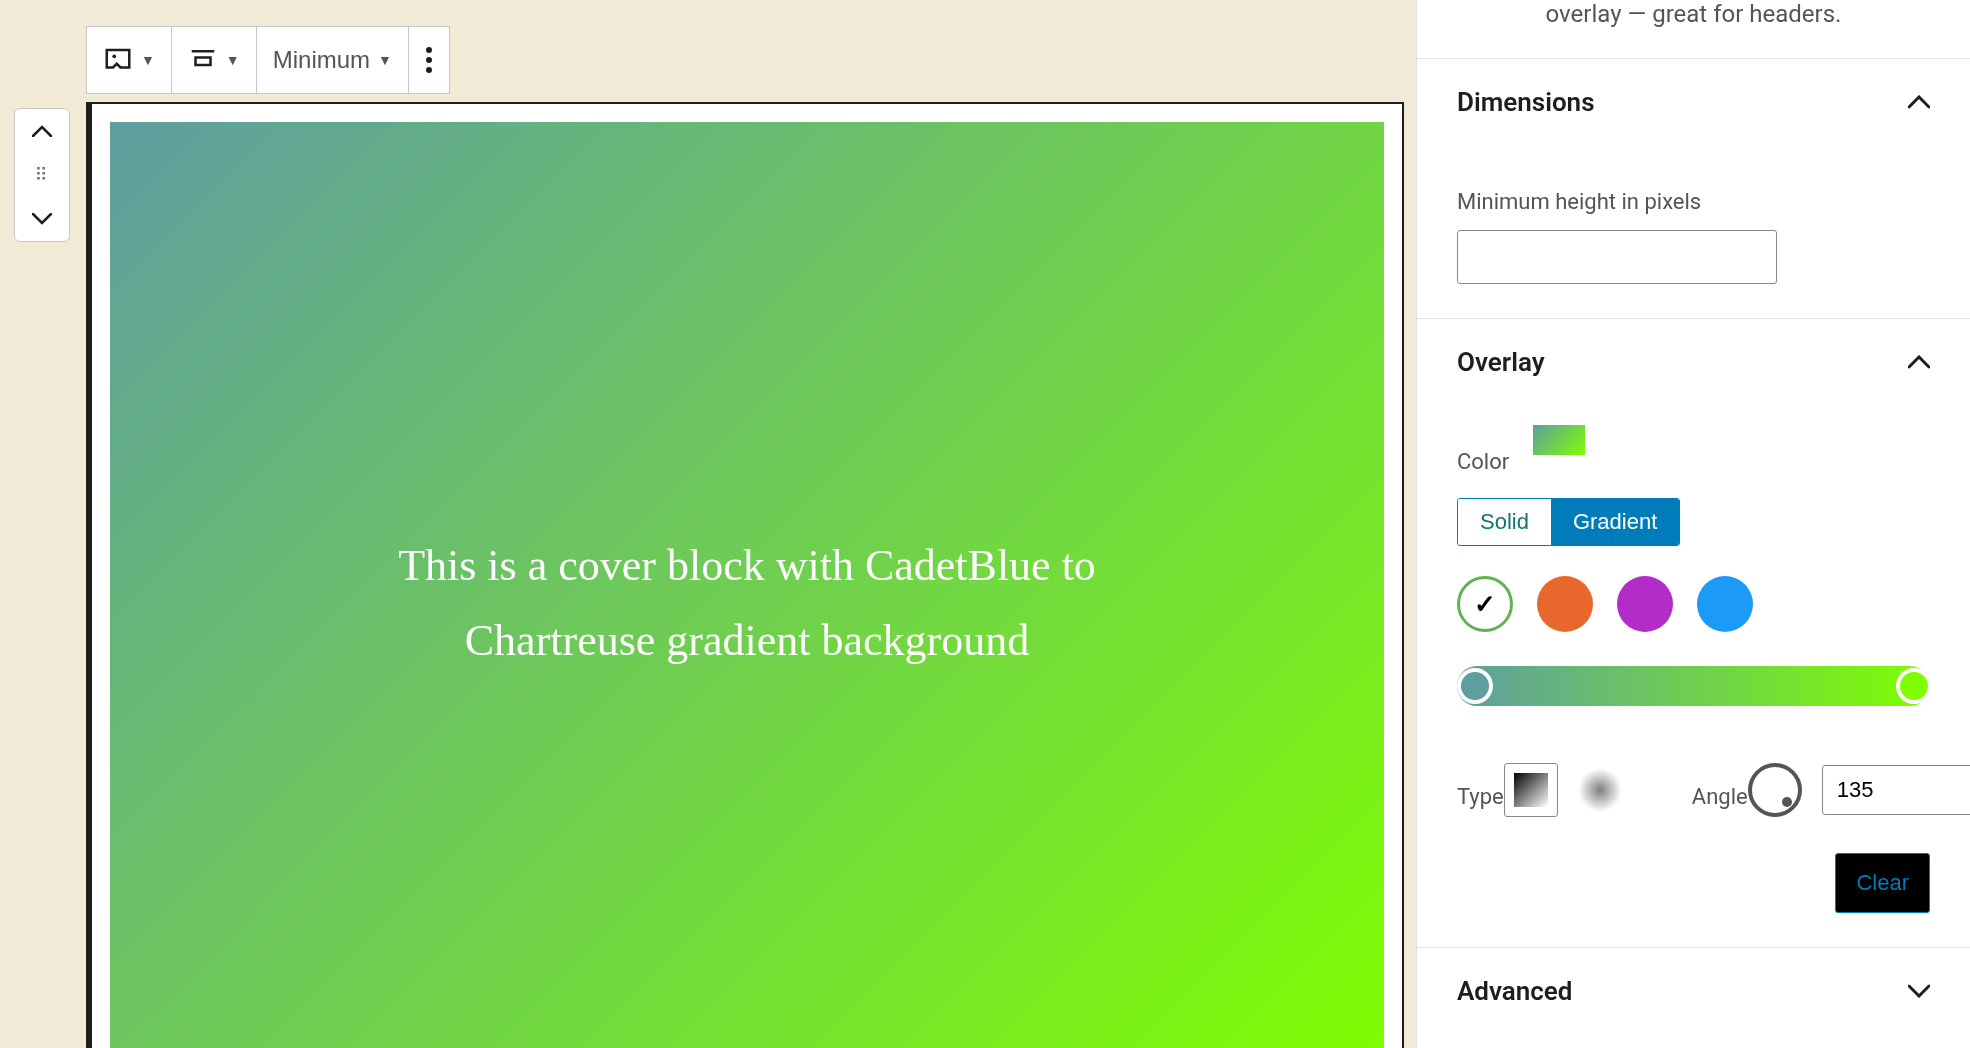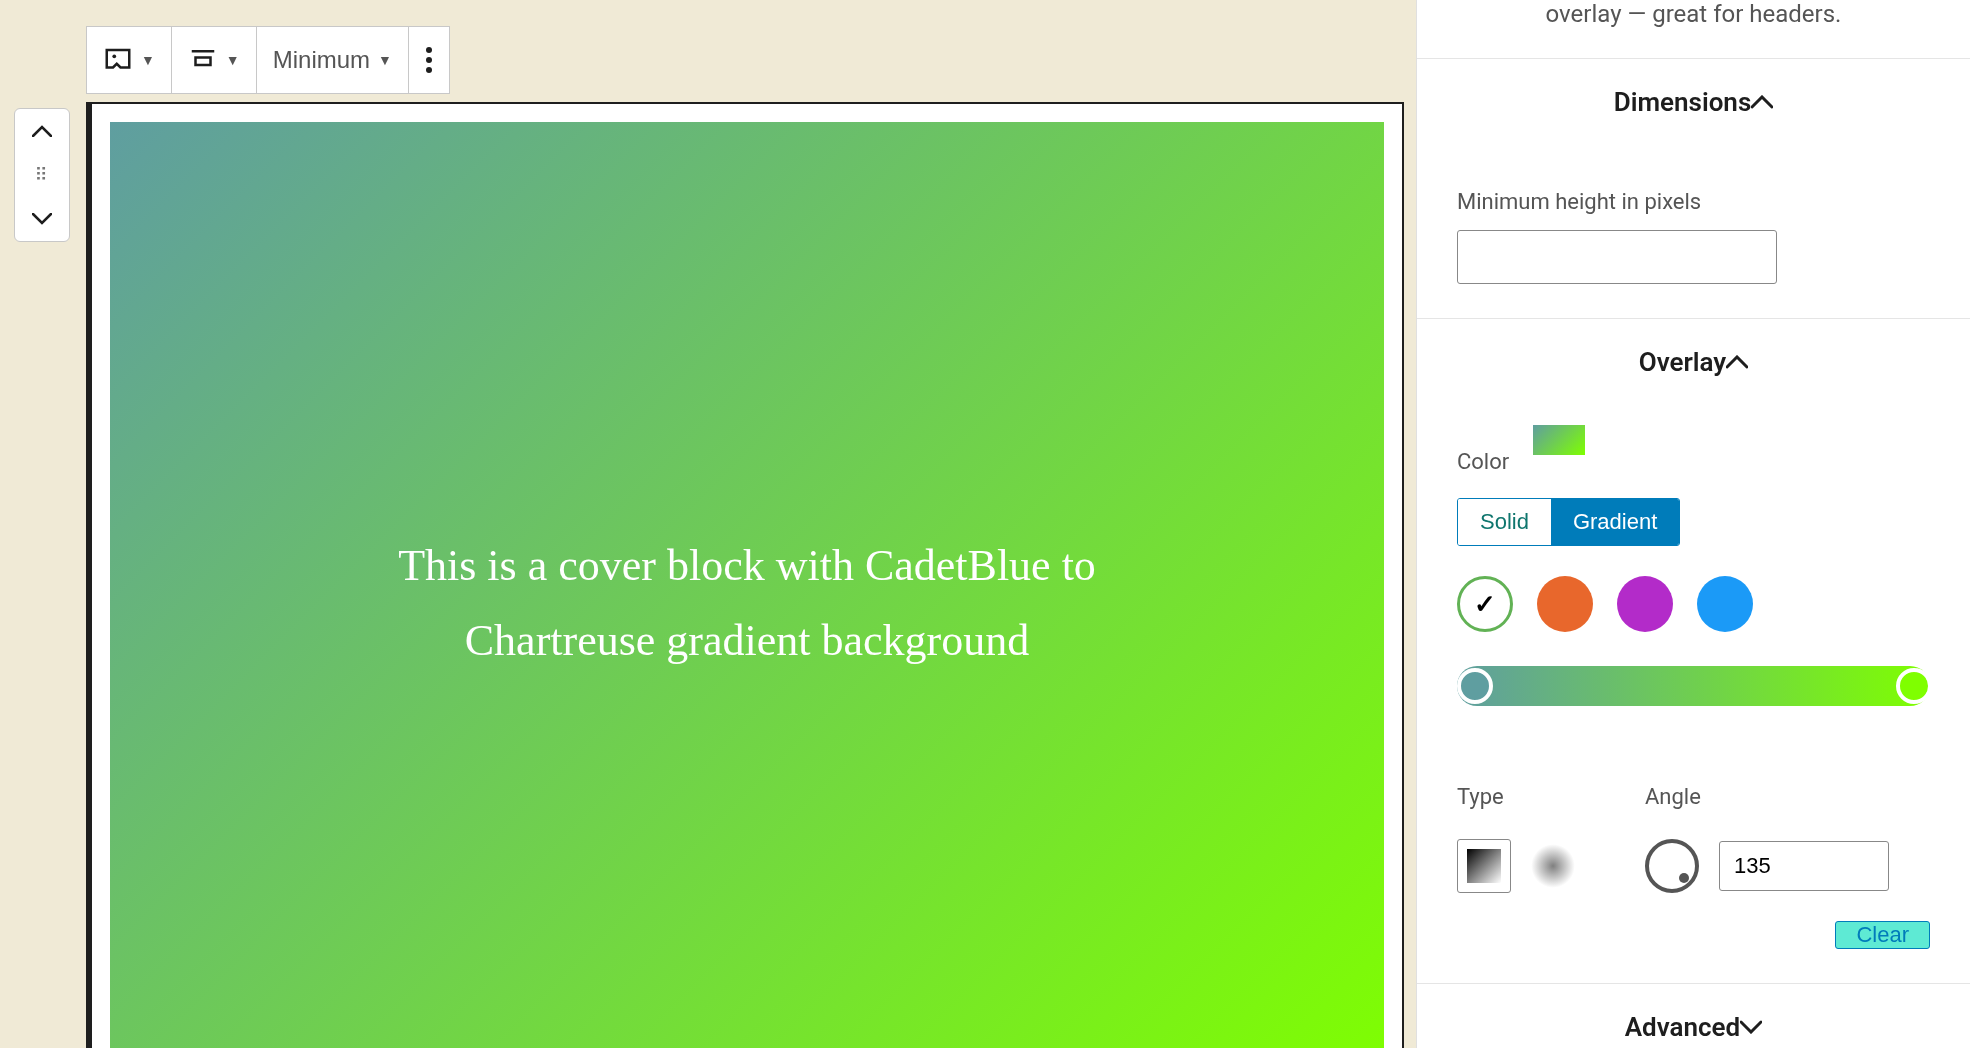--- a/index.html
+++ b/index.html
@@ -138,21 +138,21 @@
   padding: 0 25px 30px;
   color: #555;
   font-size: 24px;
   text-align: center;
 }
 .panel {
   border-top: 1px solid #e5e5e5;
 }
 .panel-header {
   display: flex;
-  justify-content: center;
+  justify-content: space-between;
   align-items: center;
   padding: 28px 40px;
   cursor: pointer;
   font-weight: 600;
   font-size: 26px;
 }
 .panel-header .chev {
   font-size: 28px;
 }
 .panel-body {
@@ -252,21 +252,21 @@
   border: 4px solid #fff;
   cursor: pointer;
 }
 .grad-stop.left { left: 18px; background: #5f9ea0; }
 .grad-stop.right { right: -2px; left: auto; transform: translateY(-50%); background: #7fff00; }
 .type-angle-row {
   display: flex;
   gap: 70px;
   margin-bottom: 28px;
 }
-.type-col, .angle-col { display: flex; flex-direction: column; }
+.type-col, .angle-col { display: flex; flex-direction: row; }
 .type-buttons {
   display: flex;
   gap: 20px;
   align-items: center;
   margin-top: 14px;
 }
 .type-btn {
   width: 54px;
   height: 54px;
   border: 1px solid #888;
@@ -319,23 +319,23 @@
   padding: 0 14px;
   font-size: 22px;
 }
 .clear-row {
   display: flex;
   justify-content: flex-end;
 }
 .clear-btn {
   border: 1px solid #007cba;
   color: #007cba;
-  background: #5eead4;
+  background: #000000;
   border-radius: 3px;
-  padding: 0 20px;
+  padding: 16px 20px;
   font-size: 22px;
   cursor: pointer;
 }
 svg { display: block; }
 </style>
 </head>
 <body>
 
 <div class="editor-canvas">
 

